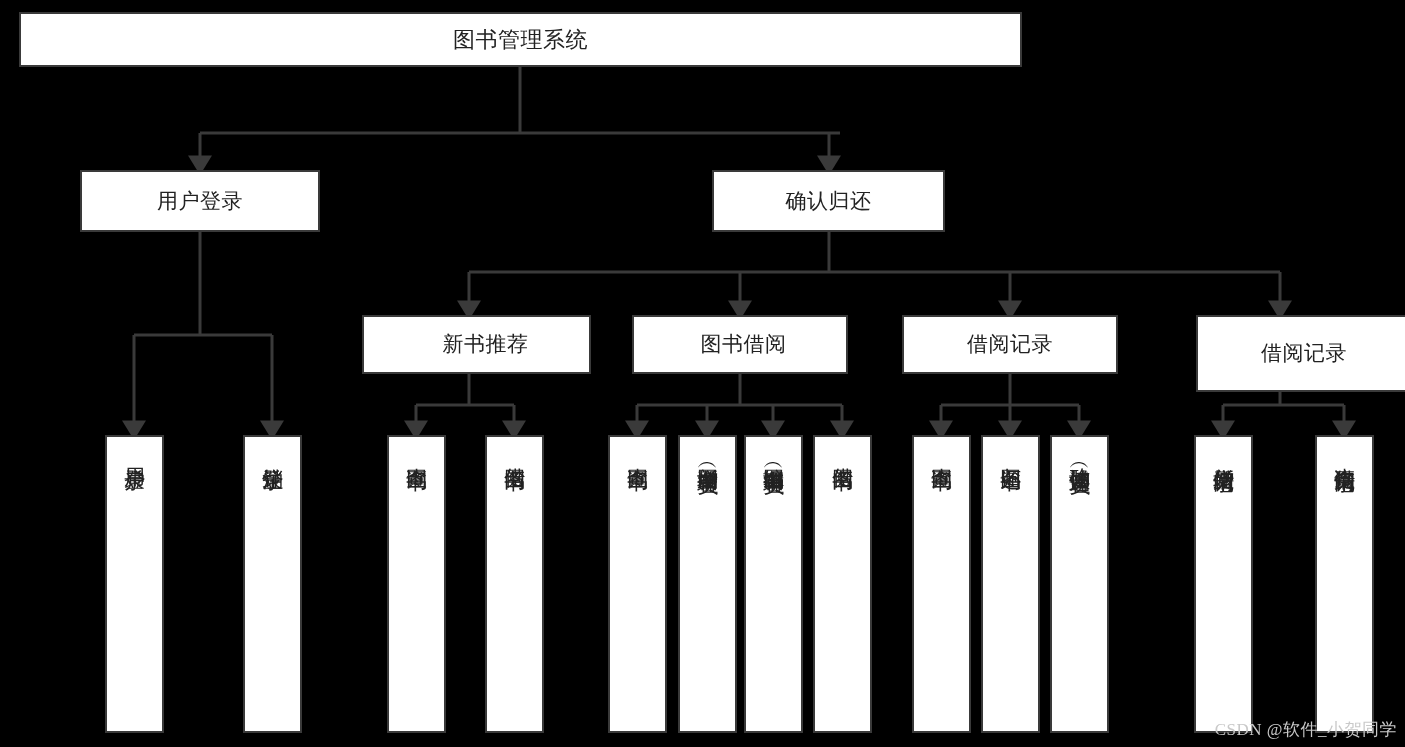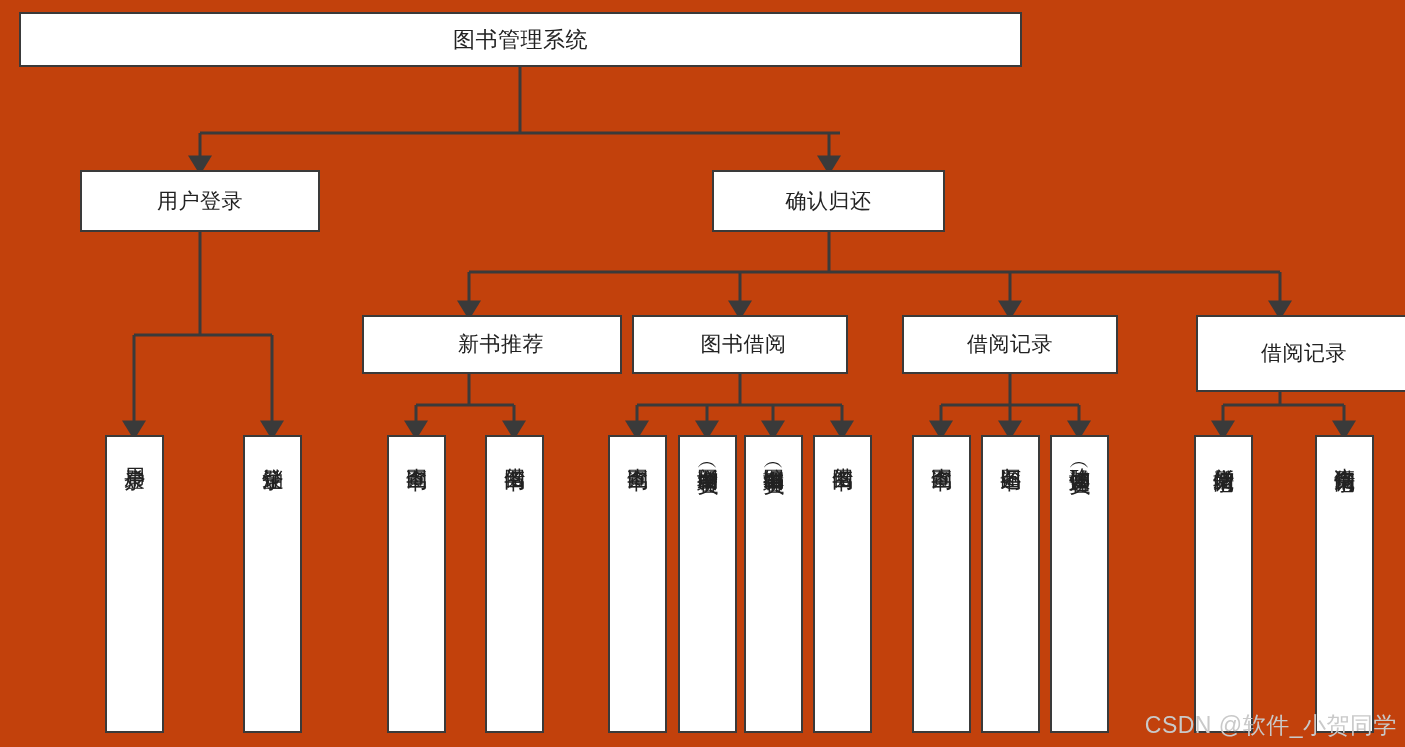--- a/index.html
+++ b/index.html
@@ -8,22 +8,23 @@
     padding: 0;
     background: #ffffff;
   }
   body {
     font-family: "Liberation Sans", "DejaVu Sans", sans-serif;
   }
   #canvas {
     position: relative;
     width: 1405px;
     height: 747px;
-    background: #c2410c;
+    background: #000000;
     overflow: hidden;
+    font-family: Liberation Serif, serif;
   }
   #wires {
     position: absolute;
     left: 0;
     top: 0;
     width: 1405px;
     height: 747px;
     pointer-events: none;
   }
   .node {
@@ -59,21 +60,21 @@
     margin: 0 auto;
   }
   .node.root .label {
     font-size: 22px;
   }
   .watermark {
     position: absolute;
     right: 8px;
     bottom: 6px;
     color: #c9c9c9;
-    font-size: 23px;
+    font-size: 17px;
     letter-spacing: 0.5px;
     white-space: nowrap;
     z-index: 3;
     user-select: none;
   }
 </style>
 </head>
 <body>
 
 <div id="canvas">
@@ -133,21 +134,21 @@
   </div>
 
   <div class="node" style="left:80px; top:170px; width:240px; height:62px;">
     <span class="label">用户登录</span>
   </div>
 
   <div class="node" style="left:712px; top:170px; width:233px; height:62px;">
     <span class="label">确认归还</span>
   </div>
 
-  <div class="node" style="left:362px; top:315px; width:260px; height:59px;padding-left:18px;">
+  <div class="node" style="left:362px; top:315px; width:229px; height:59px;padding-left:18px;">
     <span class="label">新书推荐</span>
   </div>
 
   <div class="node" style="left:632px; top:315px; width:216px; height:59px;padding-left:7px;">
     <span class="label">图书借阅</span>
   </div>
 
   <div class="node" style="left:902px; top:315px; width:216px; height:59px;">
     <span class="label">借阅记录</span>
   </div>

